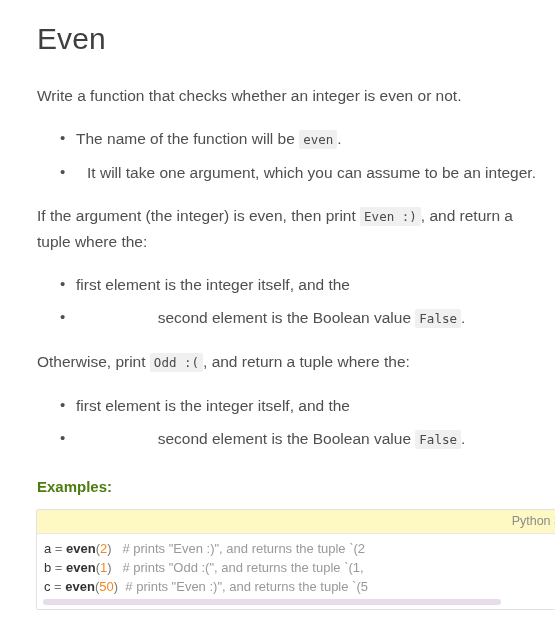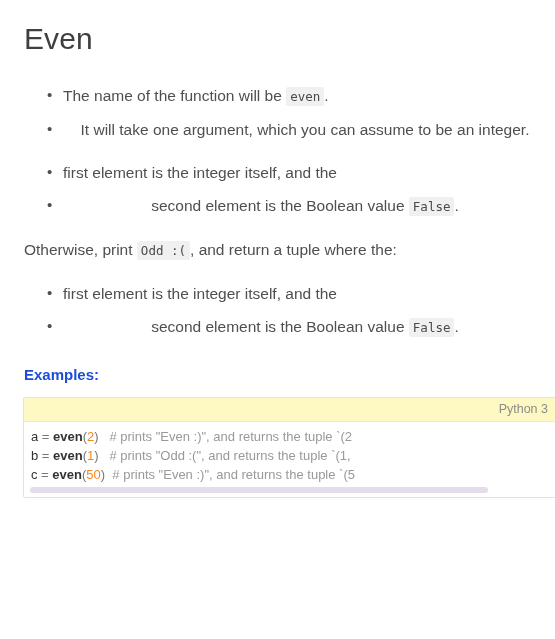--- a/index.html
+++ b/index.html
@@ -9,21 +9,21 @@
   }
   body {
     width: 555px;
     height: 639px;
     overflow: hidden;
     font-family: "Liberation Sans", sans-serif;
     color: #4a4a4a;
     -webkit-font-smoothing: antialiased;
   }
   .page {
-    padding: 22px 8px 0 24px;
+    padding: 22px 8px 0 37px;
     box-sizing: border-box;
     width: 555px;
     border-radius: 13px;
   }
   h1.title {
     font-size: 30px;
     font-weight: 400;
     color: #3f3f3f;
     margin: 0 0 26px 0;
     line-height: 1.15;
@@ -63,21 +63,21 @@
     font-size: 12.5px;
     background: #f0f0f0;
     color: #4a4a4a;
     padding: 2px 4px;
     border-radius: 2px;
     white-space: pre;
   }
   p.examples {
     font-size: 15px;
     font-weight: bold;
-    color: #1d4ed8;
+    color: #4d7c0f;
     margin: 26px 0 14px 0;
   }
   .codeblock {
     border: 1px solid #e2e2e2;
     border-radius: 2px;
     background: #ffffff;
     margin-left: -1px;
     width: 535px;
     box-sizing: border-box;
     overflow: hidden;
@@ -128,26 +128,28 @@
     border-radius: 4px;
   }
 </style>
 </head>
 <body>
 
 <div class="page">
 
   <h1 class="title">Even</h1>
 
+  <p class="para">Write a function that checks whether an integer is even or not.</p>
 
   <ul class="bullets">
     <li><span>The name of the function will be </span><code class="inline">even</code><span>.</span></li>
     <li>It will take one argument, which you can assume to be an integer.</li>
   </ul>
 
+  <p class="para"><span>If the argument (the integer) is even, then print </span><code class="inline">Even :)</code><span>, and return a tuple where the:</span></p>
 
   <ul class="bullets">
     <li>first element is the integer itself, and the</li>
     <li><span>second element is the Boolean value </span><code class="inline">False</code><span>.</span></li>
   </ul>
 
   <p class="para"><span>Otherwise, print </span><code class="inline">Odd :(</code><span>, and return a tuple where the:</span></p>
 
   <ul class="bullets">
     <li>first element is the integer itself, and the</li>

